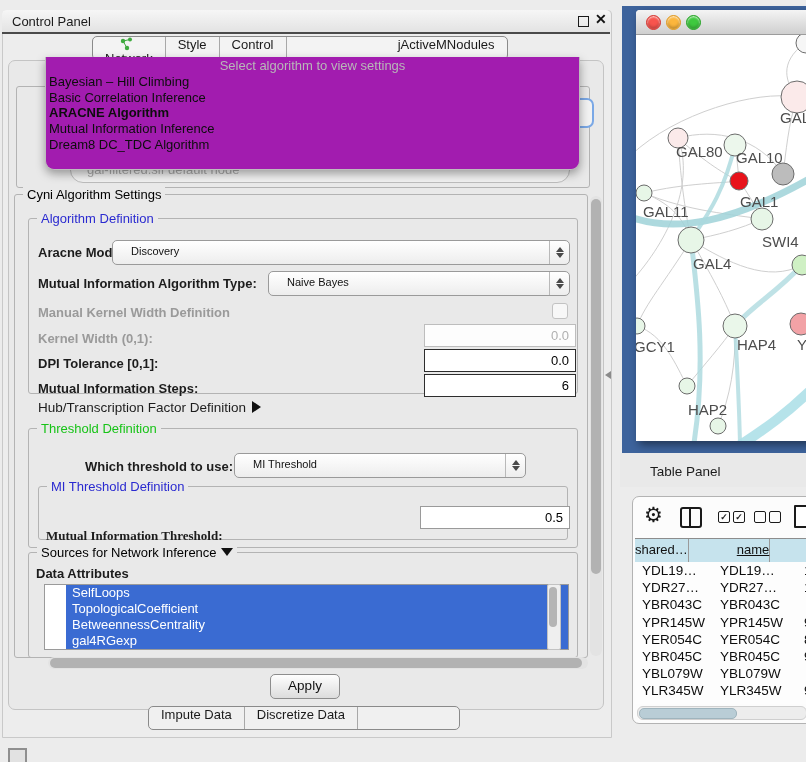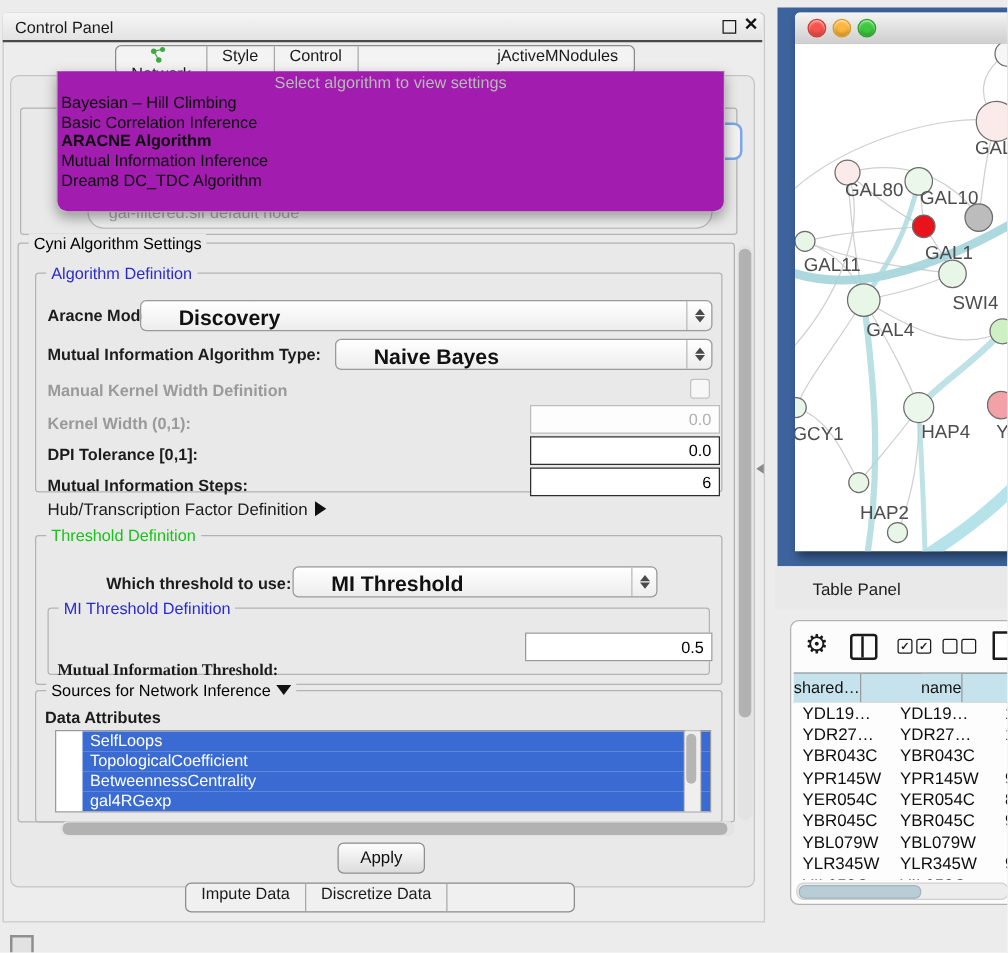--- a/index.html
+++ b/index.html
@@ -47,21 +47,21 @@
   .legend.green{color:#17c317;}
 
   #grp-cyni{left:14px;top:194px;width:572px;height:462px;}
   #grp-algdef{left:28px;top:218px;width:548px;height:174px;}
   #grp-threshold{left:28px;top:428px;width:548px;height:118px;}
   #grp-mithr{left:38px;top:486px;width:528px;height:52px;text-decoration:underline;}
   #grp-sources{left:28px;top:552px;width:548px;height:104px;}
 
   
   .combo{position:absolute;height:25px;border:1px solid #9a9a9a;border-radius:5px;background:linear-gradient(#ffffff,#ededed);box-sizing:border-box;}
-  .combo .val{position:absolute;left:30px;top:4px;font-size:17px;color:#111;font-weight:bold;}
+  .combo .val{position:absolute;left:18px;top:4px;font-size:11px;color:#111;}
   .stepper{position:absolute;right:0;top:0;width:19px;height:100%;border-left:1px solid #b9b9b9;}
   .stepper:before{content:"";position:absolute;left:6px;top:6px;border-left:4px solid transparent;border-right:4px solid transparent;border-bottom:5px solid #4a4a4a;}
   .stepper:after{content:"";position:absolute;left:6px;bottom:6px;border-left:4px solid transparent;border-right:4px solid transparent;border-top:5px solid #4a4a4a;}
   .tin{position:absolute;height:21px;background:#fff;box-sizing:content-box;font-size:13px;text-align:right;padding-right:6px;line-height:21px;}
   .tin.dark{border:1.6px solid #2d2d2d;color:#000;}
   .tin.mid{border:1px solid #9a9a9a;color:#000;}
   .tin.dis{border:1px solid #bdbdbd;color:#b0b0b0;background:#fdfdfd;}
   .checkbox{position:absolute;width:14px;height:14px;border:1px solid #c2c2c2;border-radius:3px;background:#f7f7f7;}
 
   .tri-right{display:inline-block;width:0;height:0;border-top:6px solid transparent;border-bottom:6px solid transparent;border-left:9px solid #111;vertical-align:-1px;margin-left:6px;}
@@ -340,21 +340,21 @@
         <span class="cb">✓</span>
       </span>
     <span class="cbp" id="cbp-unchecked">
         <span class="cb"></span>
         <span class="cb"></span>
       </span>
     <span id="page-icon"></span>
   </div>
   <div class="abs" id="tbl-header">
       <div class="hcell" style="width: 78px;">shared…</div>
-      <div class="hcell" style="width: 84px;">name</div>
+      <div class="hcell" style="width: 84px; text-decoration: underline;">name</div>
       <div class="hcell" style="width: auto; flex: 1 1 0%;"></div>
     </div>
   <div class="abs" id="tbl-rows">
       <div class="trow">
         <div class="tcell" style="width: 78px;">YDL19…</div>
         <div class="tcell" style="width: 84px;">YDL19…</div>
         <div class="tcell" style="width: auto; flex: 1 1 0%;">13</div>
       </div>
       <div class="trow">
         <div class="tcell" style="width: 78px;">YDR27…</div>

